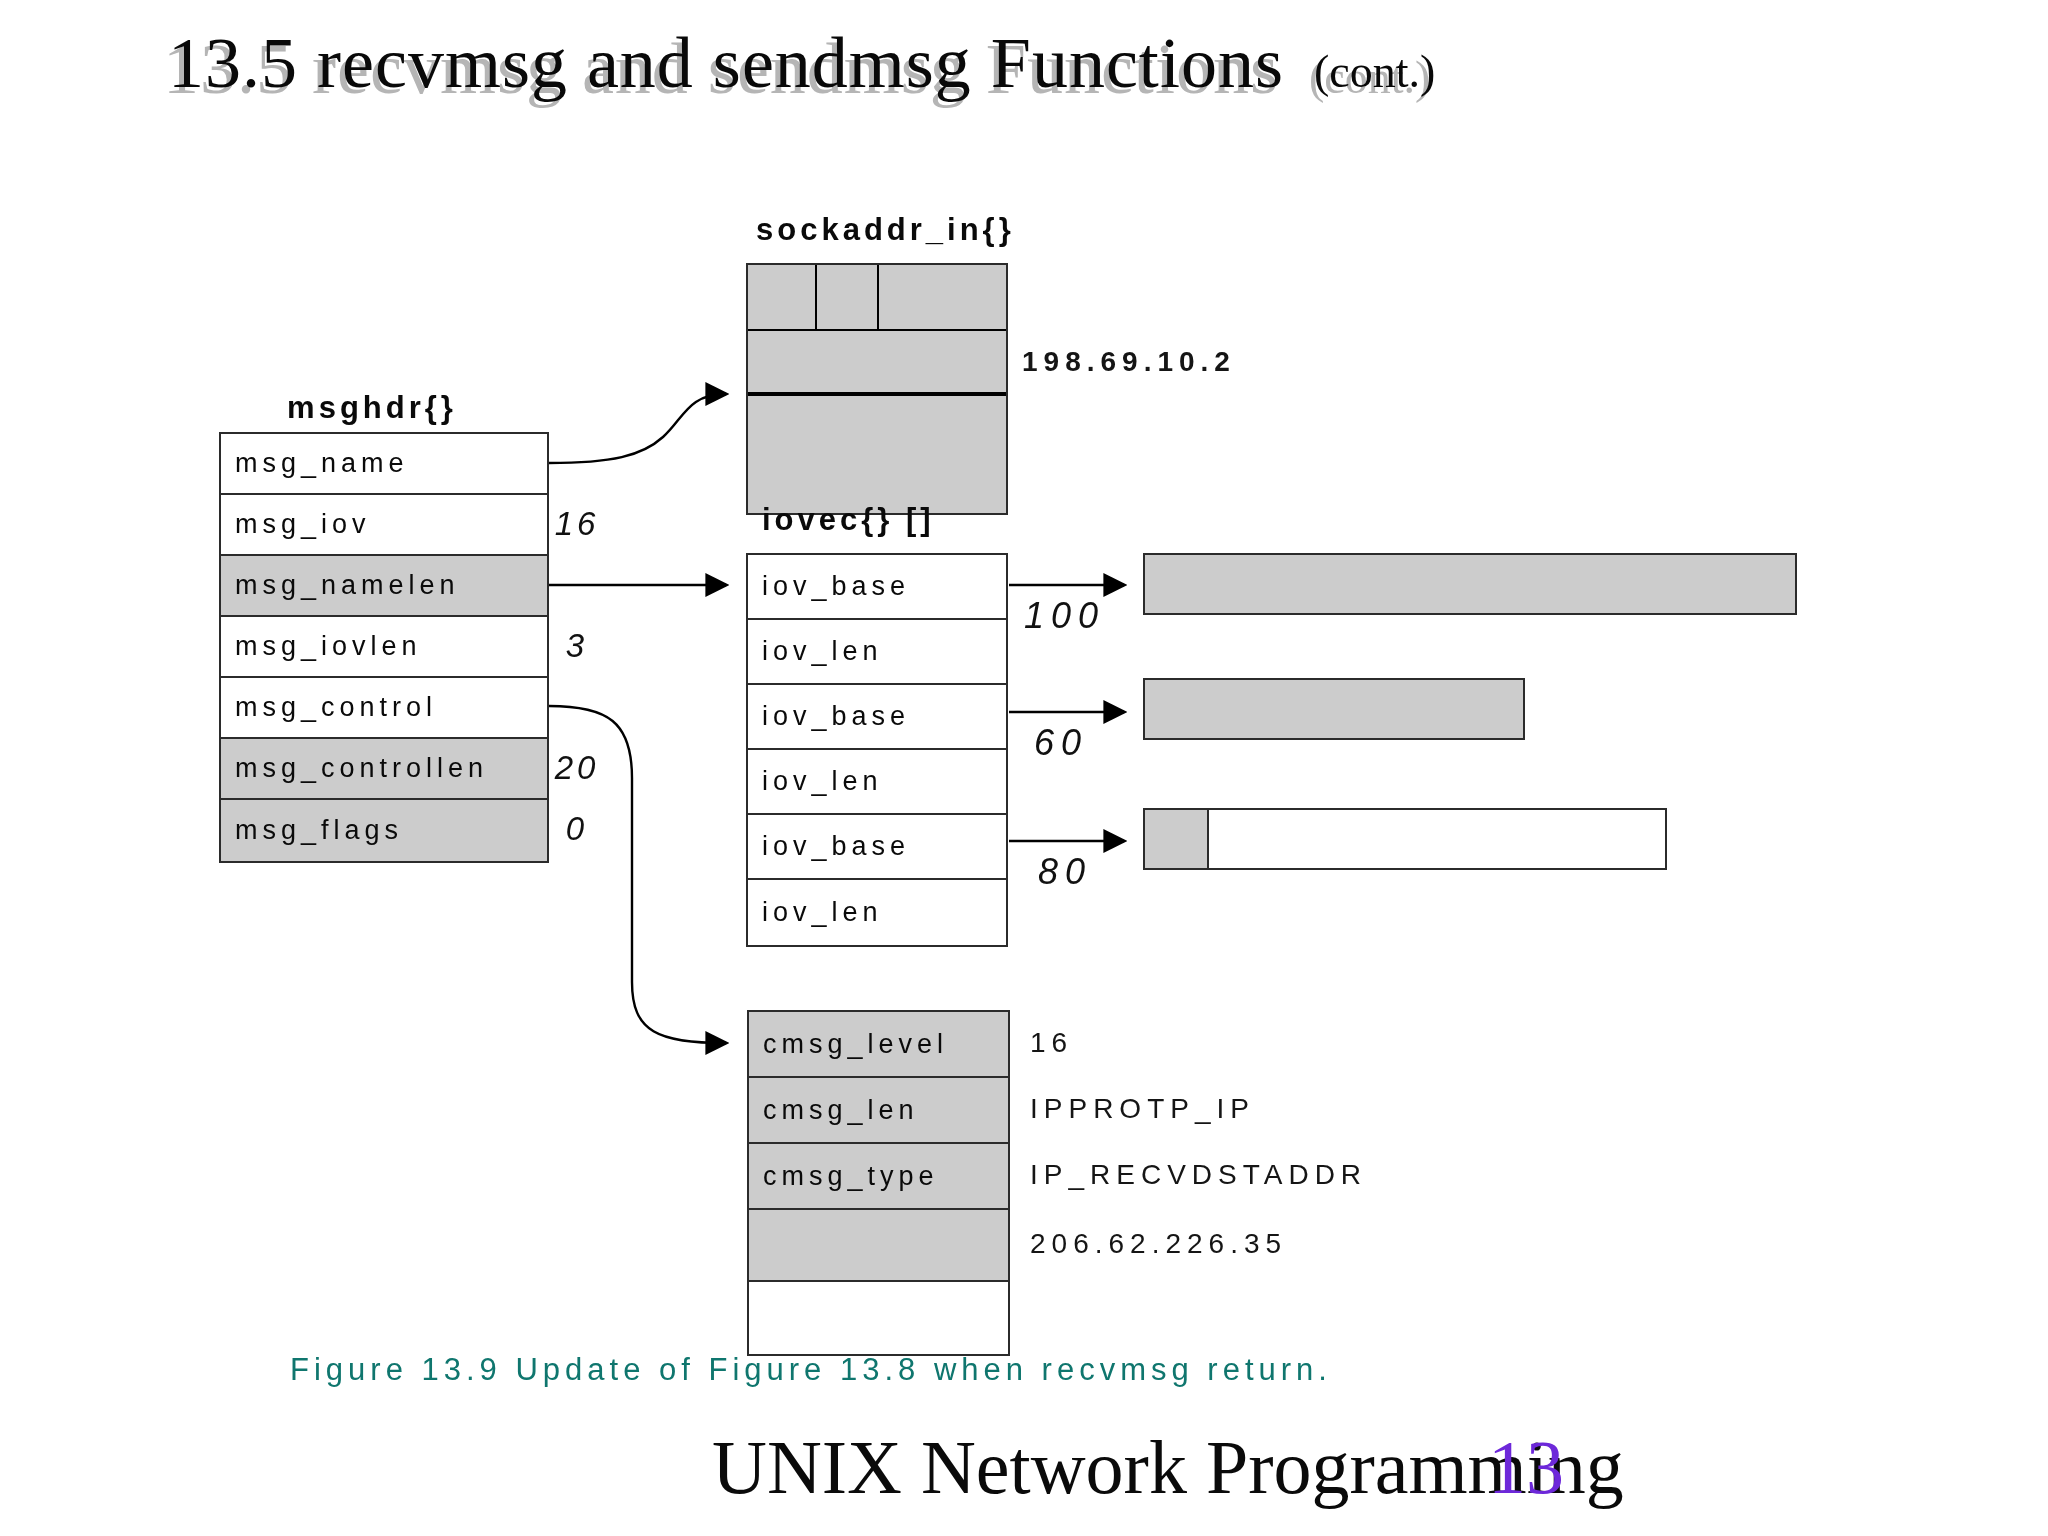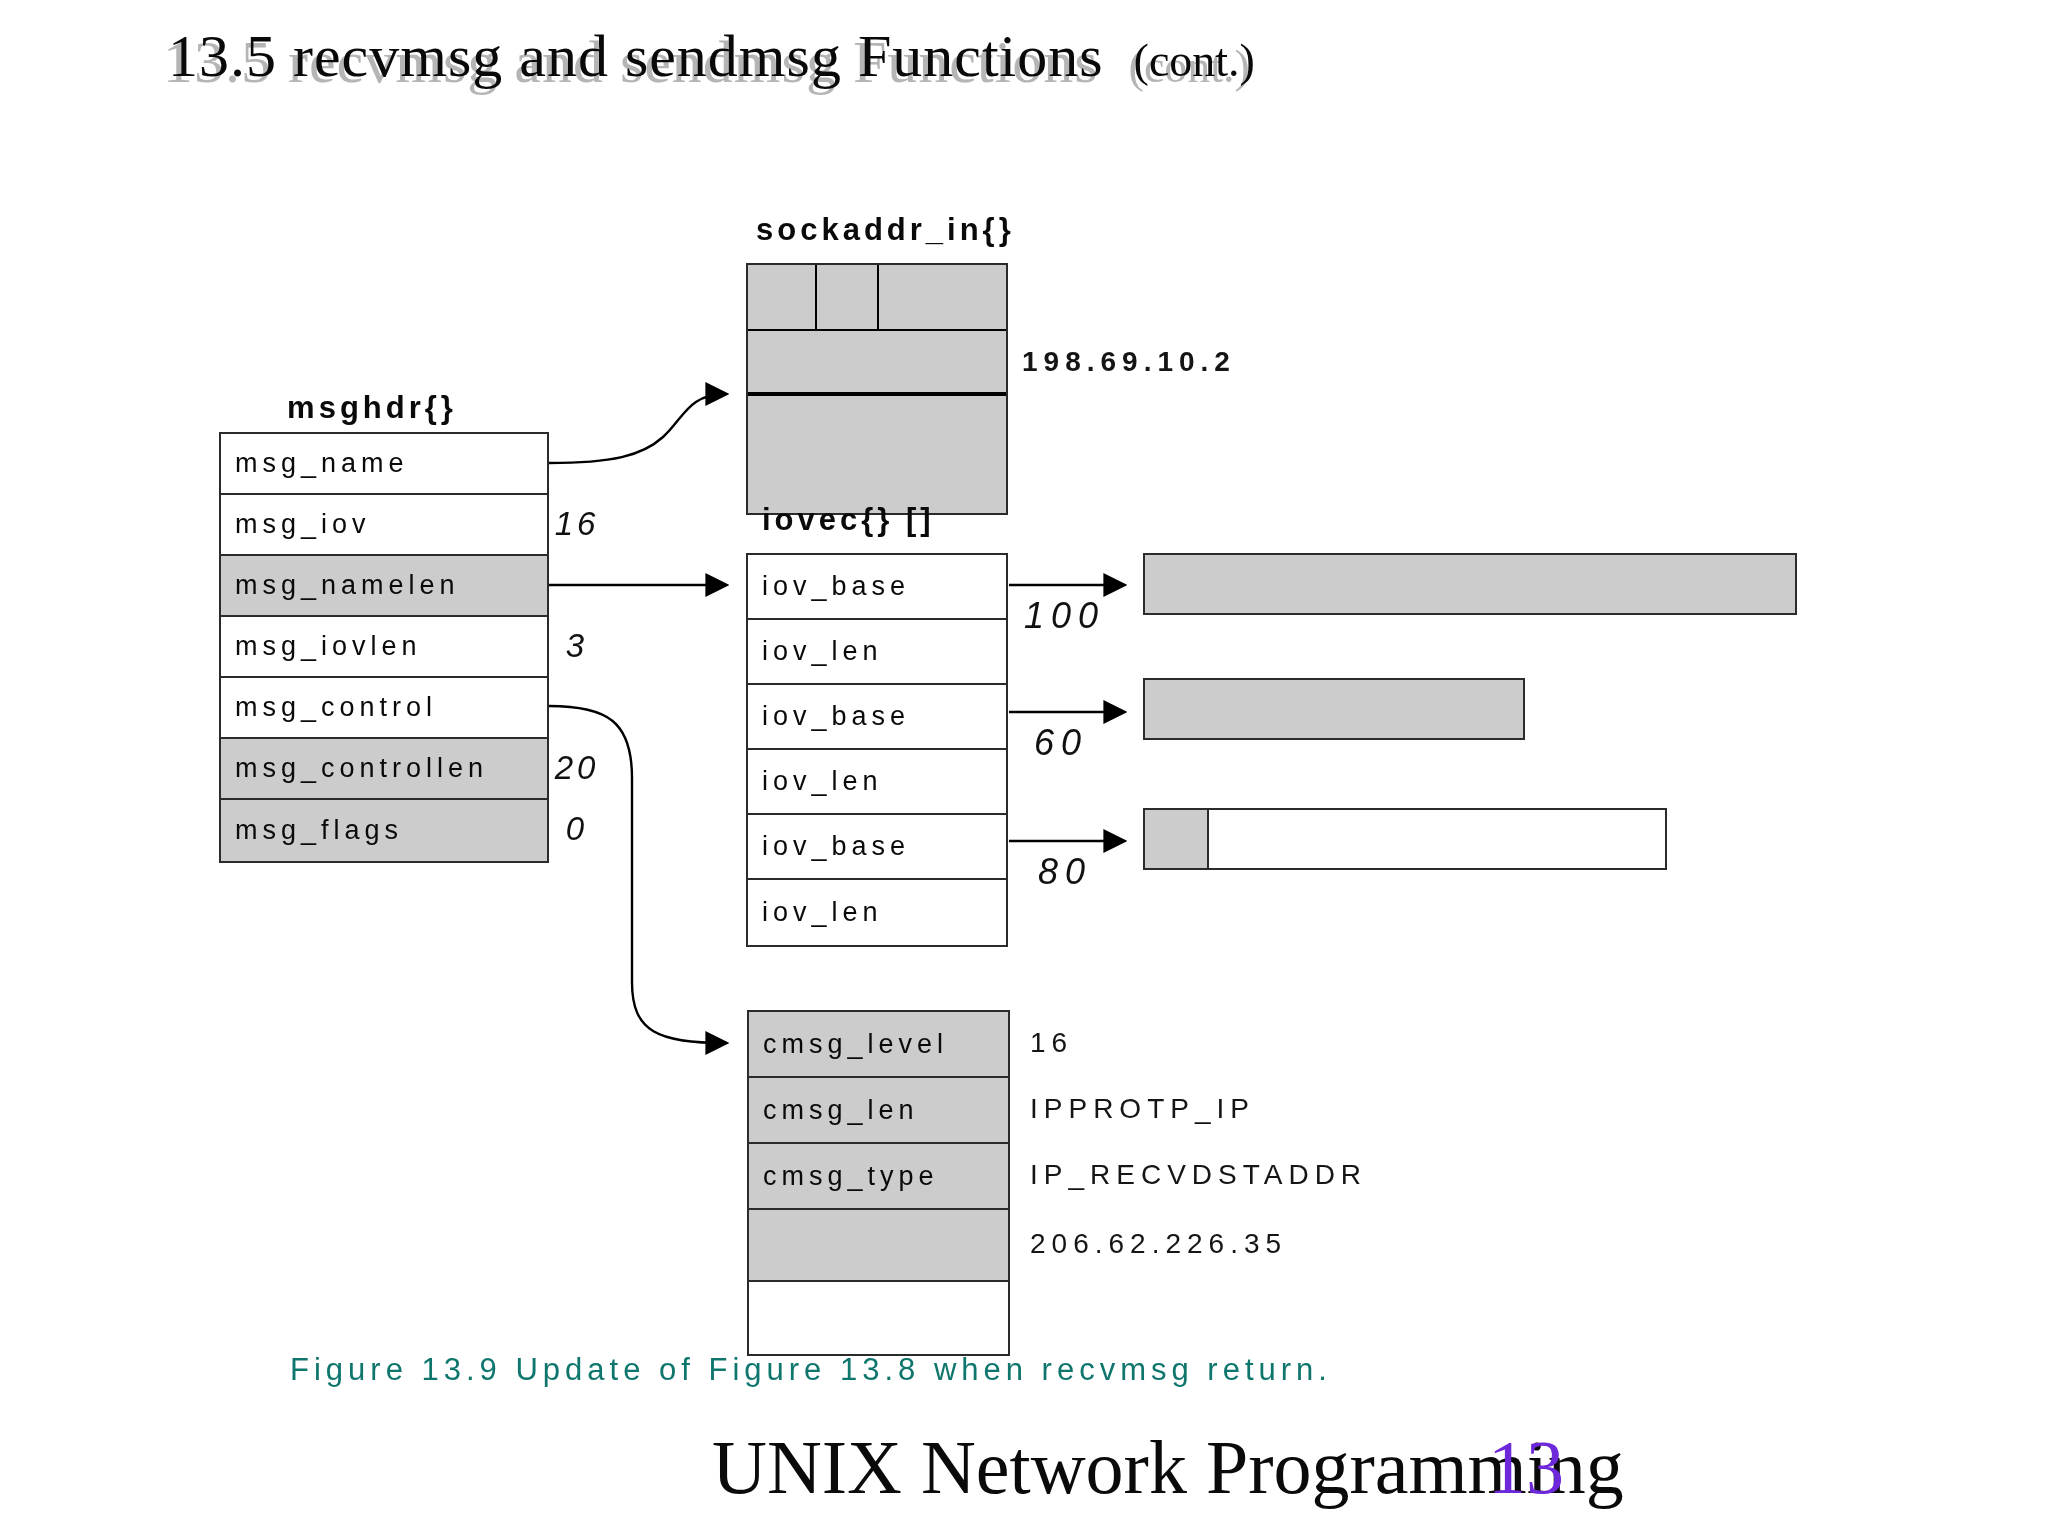--- a/index.html
+++ b/index.html
@@ -6,21 +6,21 @@
   .slide{
     position:relative;width:2048px;height:1536px;background:#ffffff;overflow:hidden;
     font-family:"Liberation Sans",sans-serif;color:#0a0a0a;
   }
   
   .title{
     position:absolute;left:168px;top:22px;white-space:nowrap;
     font-family:"Liberation Serif",serif;font-weight:400;color:#090909;
     text-shadow:-5px 6px 0 #b5b5b5;
   }
-  .title .main{font-size:60px;letter-spacing:1px;}
+  .title .main{font-size:72px;letter-spacing:1px;}
   .title .suffix{font-size:46px;margin-left:30px;}
   
   .struct-label{
     position:absolute;font-weight:700;font-size:31px;letter-spacing:4px;white-space:nowrap;
   }
   .struct{
     position:absolute;border:2px solid #2b2b2b;box-sizing:border-box;background:#fff;
   }
   .srow{
     position:relative;box-sizing:border-box;border-bottom:2px solid #2b2b2b;

